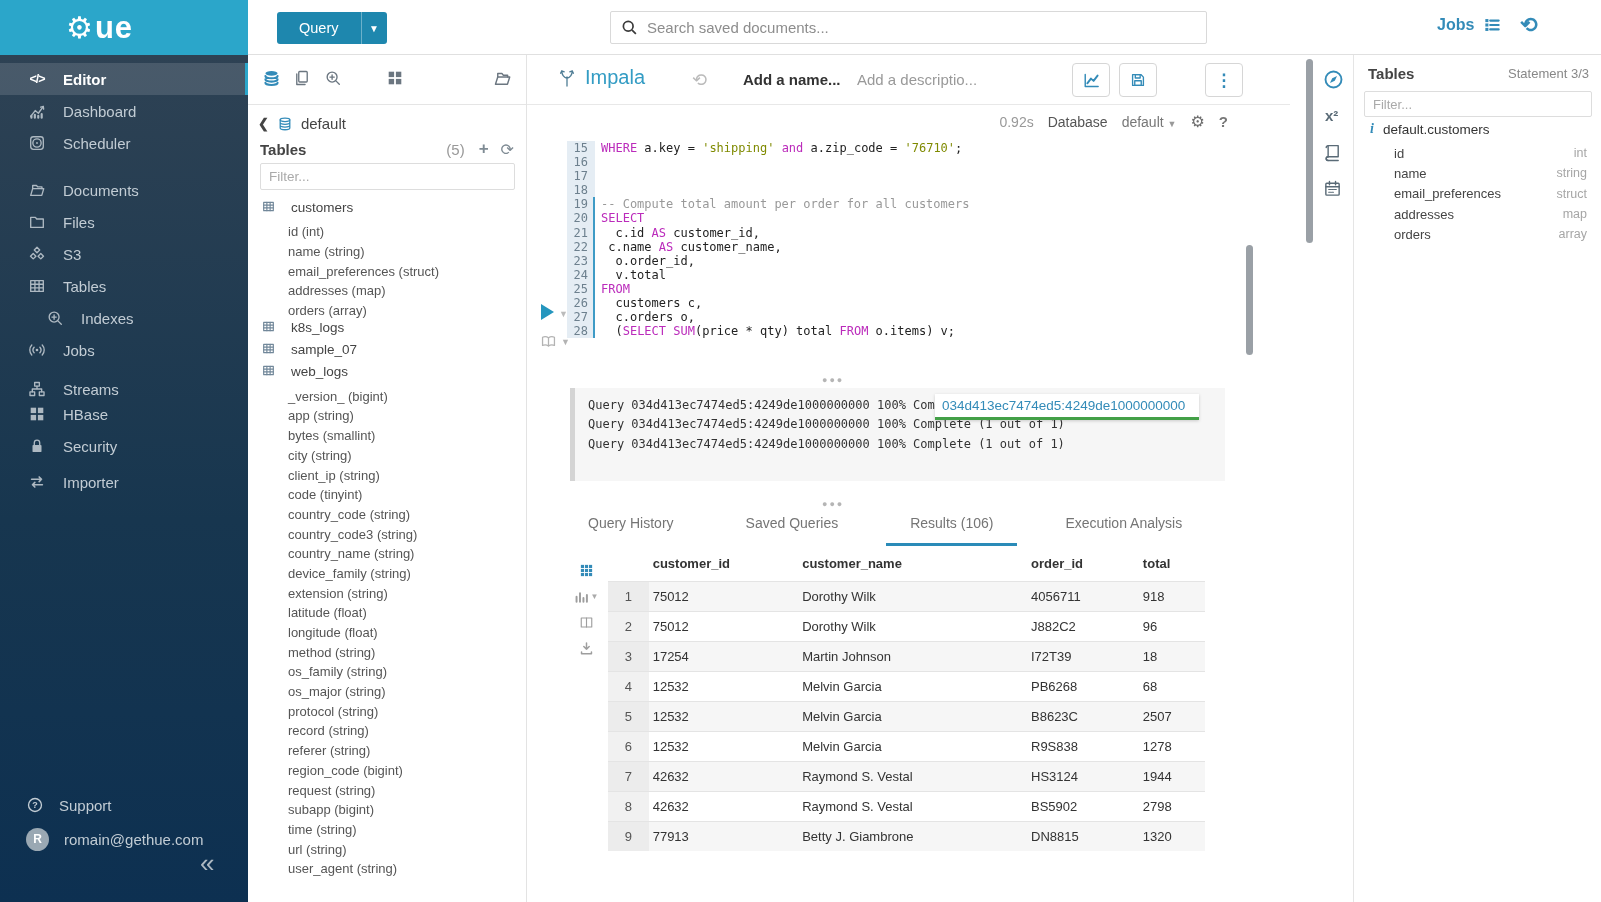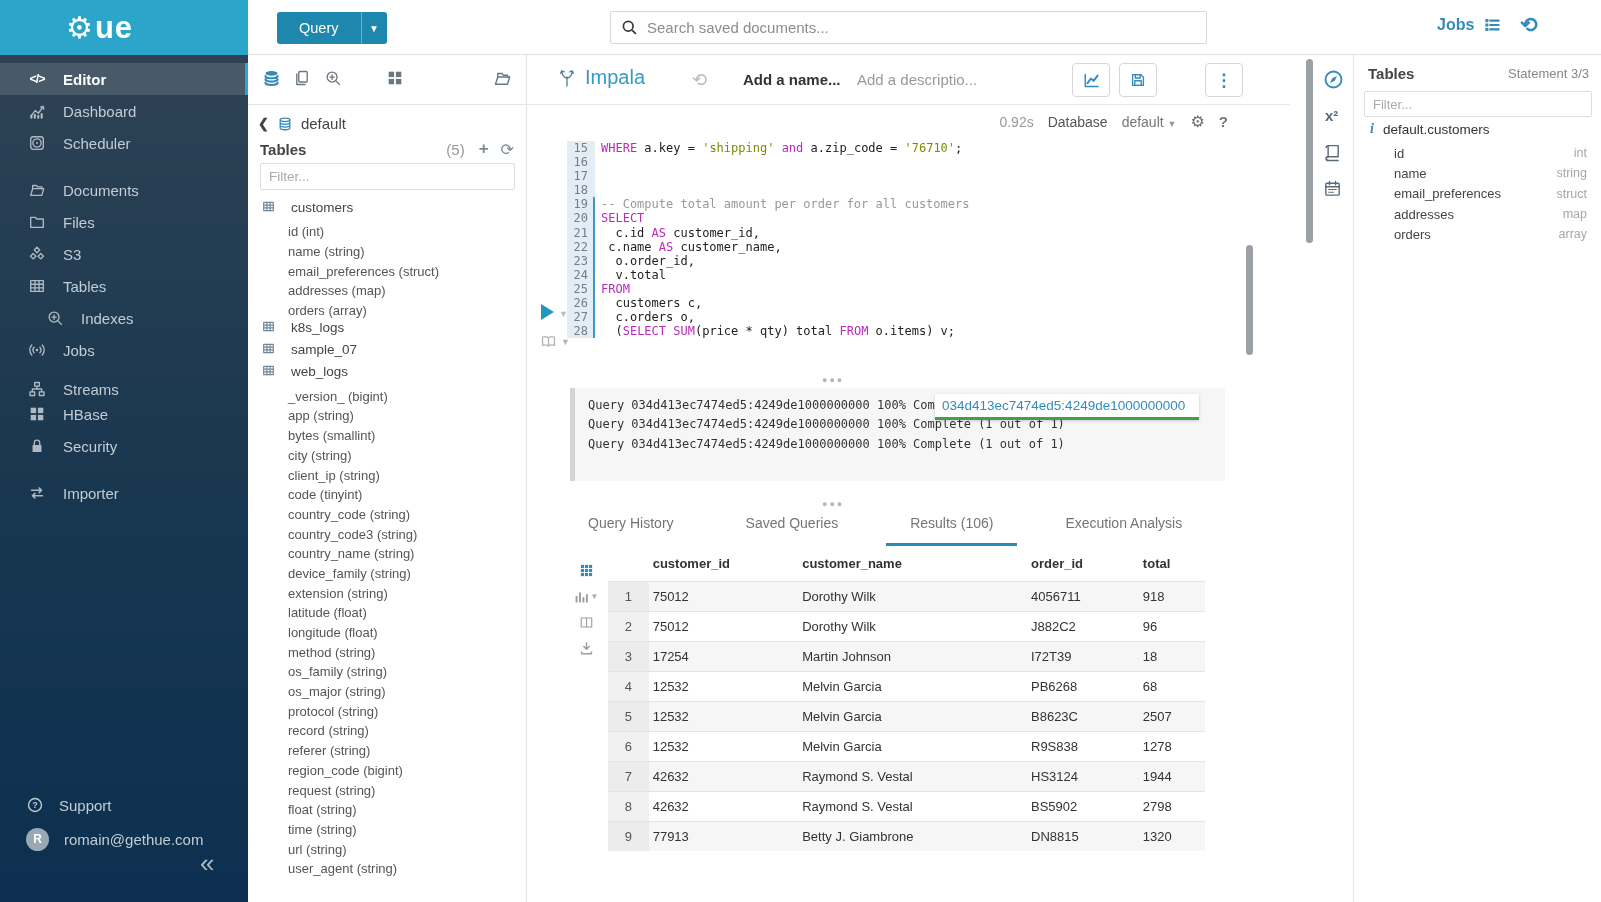--- a/index.html
+++ b/index.html
@@ -261,21 +261,21 @@
           <span class="nico">
             <span style="display: flex;">
               <svg width="18" height="18" viewBox="0 0 20 20" fill="none" stroke="currentColor" stroke-width="1.5" stroke-linecap="round" stroke-linejoin="round">
                 <rect x="5" y="8.8" width="10" height="8" rx="1" fill="currentColor" stroke="none"></rect>
                 <path d="M7 8.8 V6.4 a3 3 0 0 1 6 0 V8.8"></path>
               </svg>
             </span>
           </span>
           <span>Security</span>
         </div>
-        <div class="nav-item" style="top: 422px;">
+        <div class="nav-item" style="top: 411px;">
           <span class="nico">
             <span style="display: flex;">
               <svg width="18" height="18" viewBox="0 0 20 20" fill="none" stroke="currentColor" stroke-width="1.8" stroke-linecap="round" stroke-linejoin="round">
                 <path d="M4 7 H15 M15 7 l-2.6 -2.6 M15 7 l-2.6 2.6 M16 13 H5 M5 13 l2.6 -2.6 M5 13 l2.6 2.6"></path>
               </svg>
             </span>
           </span>
           <span>Importer</span>
         </div>
       </div>
@@ -407,21 +407,21 @@
         <div class="tree-col">latitude (float)</div>
         <div class="tree-col">longitude (float)</div>
         <div class="tree-col">method (string)</div>
         <div class="tree-col">os_family (string)</div>
         <div class="tree-col">os_major (string)</div>
         <div class="tree-col">protocol (string)</div>
         <div class="tree-col">record (string)</div>
         <div class="tree-col">referer (string)</div>
         <div class="tree-col">region_code (bigint)</div>
         <div class="tree-col">request (string)</div>
-        <div class="tree-col">float (string)</div>
+        <div class="tree-col">subapp (bigint)</div>
         <div class="tree-col">time (string)</div>
         <div class="tree-col">url (string)</div>
         <div class="tree-col">user_agent (string)</div>
       </div>
   </div>
 
   <div class="main">
     <div class="ed-header">
       <div class="impala">
         <span id="impala-icon" style="color: rgb(79, 125, 149);">

